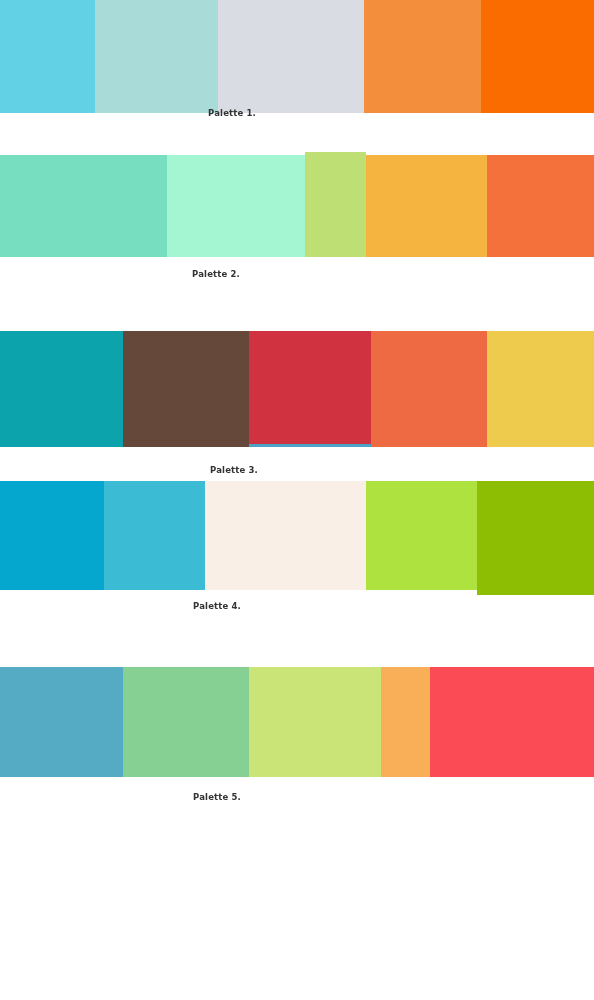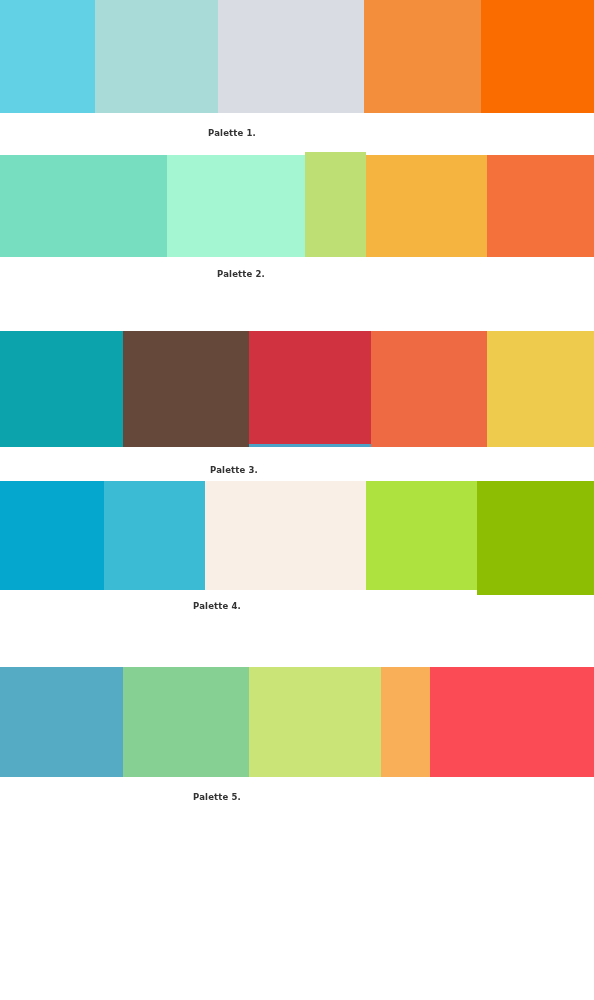--- a/index.html
+++ b/index.html
@@ -60,31 +60,31 @@
 
 <div id="page-root">
     <div class="palette-figure" style="top: 0px; height: 1000px; pointer-events: none;">
       <div class="palette-strip" style="top: 0px; height: 113px;">
         <span class="swatch" style="left: 0px; width: 95px; top: 0px; height: 113px; background: rgb(98, 208, 229);"></span>
         <span class="swatch" style="left: 95px; width: 123px; top: 0px; height: 113px; background: rgb(169, 219, 216);"></span>
         <span class="swatch" style="left: 218px; width: 146px; top: 0px; height: 113px; background: rgb(217, 220, 227);"></span>
         <span class="swatch" style="left: 364px; width: 117px; top: 0px; height: 113px; background: rgb(242, 142, 60);"></span>
         <span class="swatch" style="left: 481px; width: 113px; top: 0px; height: 113px; background: rgb(250, 107, 0);"></span>
       </div>
-      <div class="palette-caption" style="left: 232px; top: 128px; color: rgb(51, 51, 51);">Palette 1.</div>
+      <div class="palette-caption" style="left: 232px; top: 108px; color: rgb(51, 51, 51);">Palette 1.</div>
     </div>
     <div class="palette-figure" style="top: 0px; height: 1000px; pointer-events: none;">
       <div class="palette-strip" style="top: 152px; height: 105px;">
         <span class="swatch" style="left: 0px; width: 167px; top: 3px; height: 102px; background: rgb(119, 223, 192);"></span>
         <span class="swatch" style="left: 167px; width: 138px; top: 3px; height: 102px; background: rgb(164, 245, 210);"></span>
         <span class="swatch" style="left: 305px; width: 61px; top: 0px; height: 105px; background: rgb(190, 223, 116);"></span>
         <span class="swatch" style="left: 366px; width: 121px; top: 3px; height: 102px; background: rgb(245, 179, 63);"></span>
         <span class="swatch" style="left: 487px; width: 107px; top: 3px; height: 102px; background: rgb(244, 113, 60);"></span>
       </div>
-      <div class="palette-caption" style="left: 241px; top: 269px; color: rgb(51, 51, 51); text-align: right;">Palette 2.</div>
+      <div class="palette-caption" style="left: 216px; top: 269px; color: rgb(51, 51, 51); text-align: right;">Palette 2.</div>
     </div>
     <div class="palette-figure" style="top: 0px; height: 1000px; pointer-events: none;">
       <div class="palette-strip" style="top: 331px; height: 116px;">
         <span class="swatch" style="left: 0px; width: 123px; top: 0px; height: 116px; background: rgb(12, 163, 173);"></span>
         <span class="swatch" style="left: 123px; width: 126px; top: 0px; height: 116px; background: rgb(102, 72, 58);"></span>
         <span class="swatch" style="left: 249px; width: 122px; top: 0px; height: 113px; background: rgb(208, 50, 63);"></span>
         <span class="swatch" style="left: 371px; width: 116px; top: 0px; height: 116px; background: rgb(238, 106, 66);"></span>
         <span class="swatch" style="left: 487px; width: 107px; top: 0px; height: 116px; background: rgb(239, 203, 77);"></span>
         <span class="artifact-line" style="left: 249px; width: 122px; top: 113px; height: 3px; background: rgb(75, 163, 199);"></span>
       </div>

